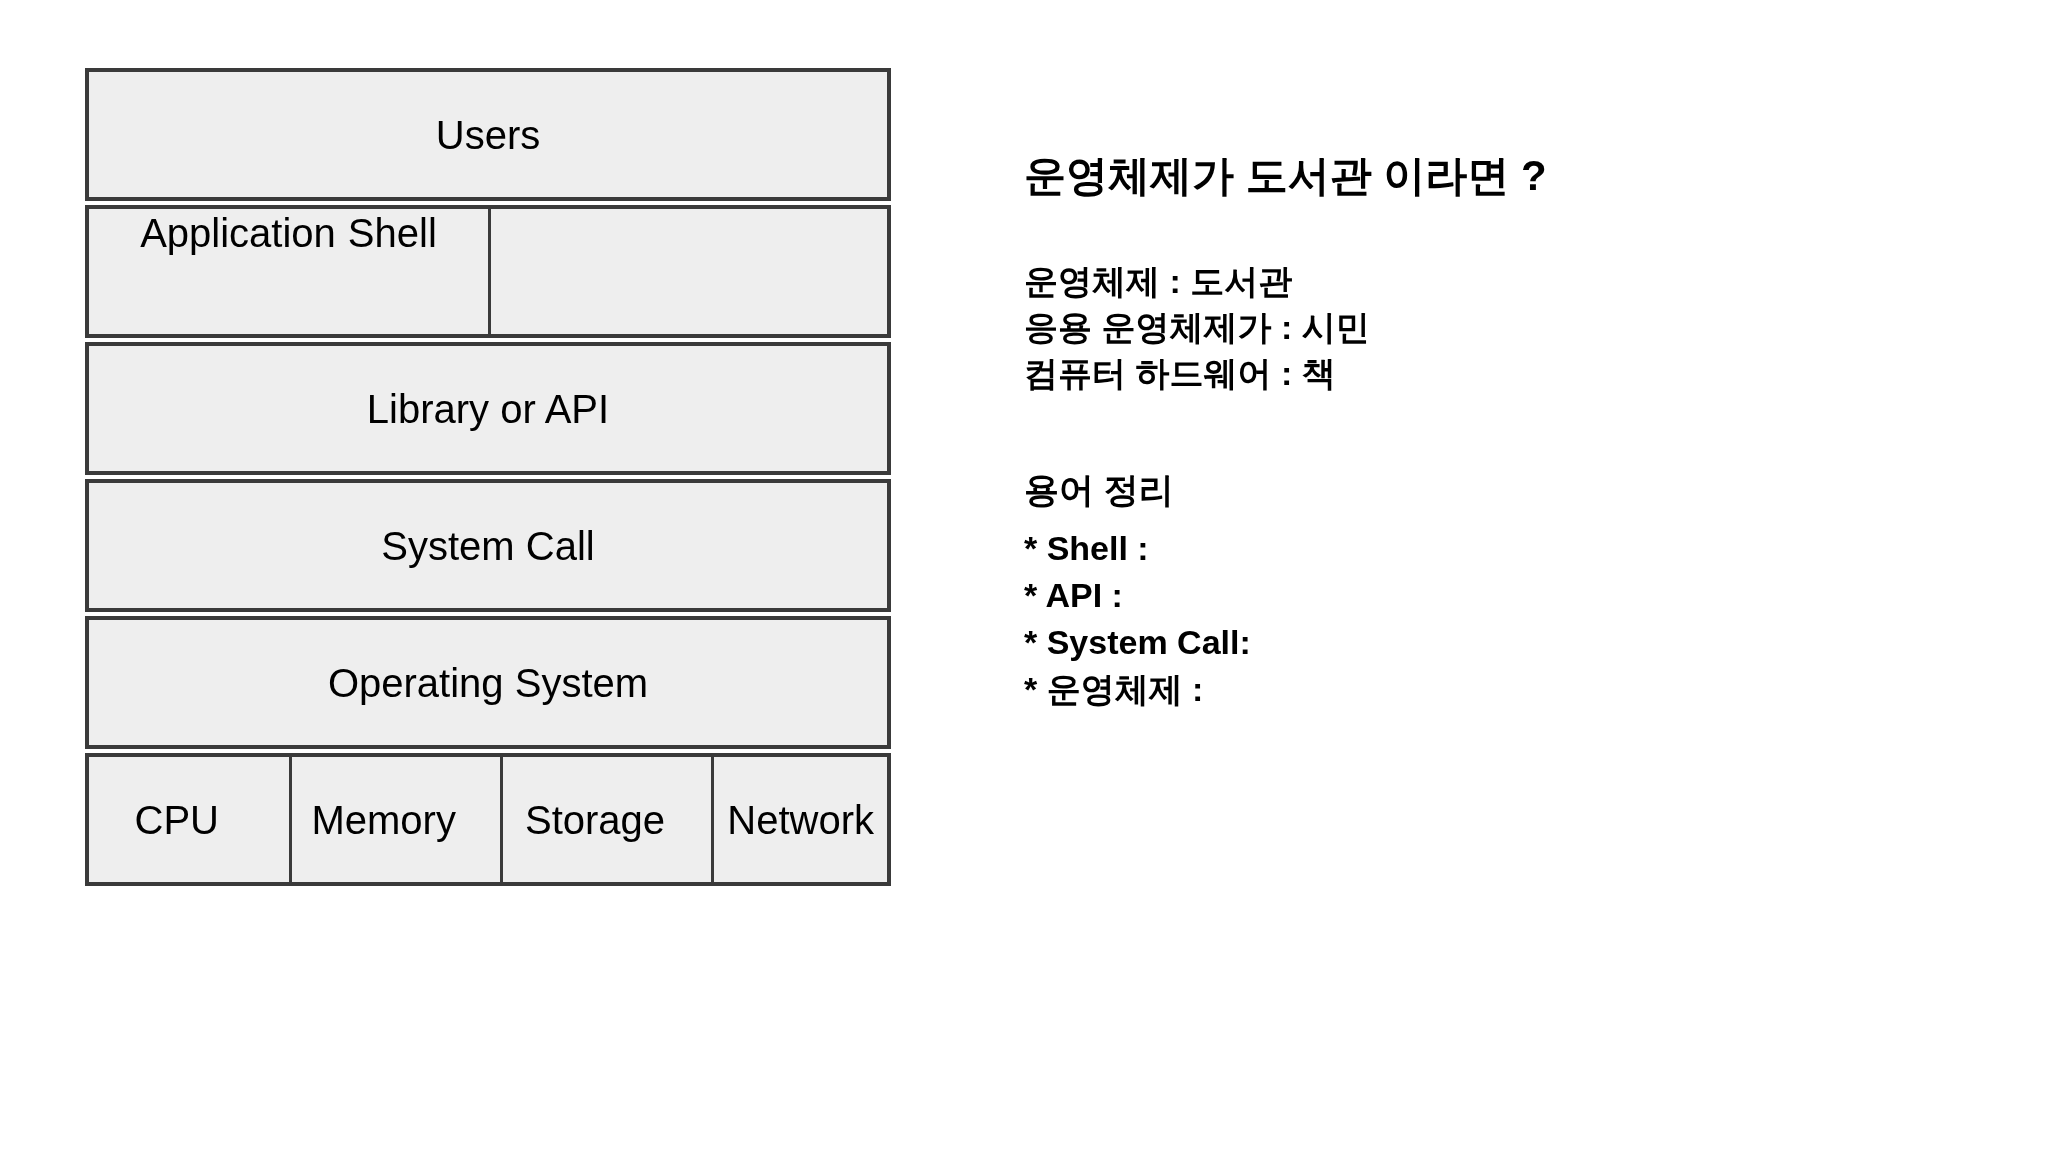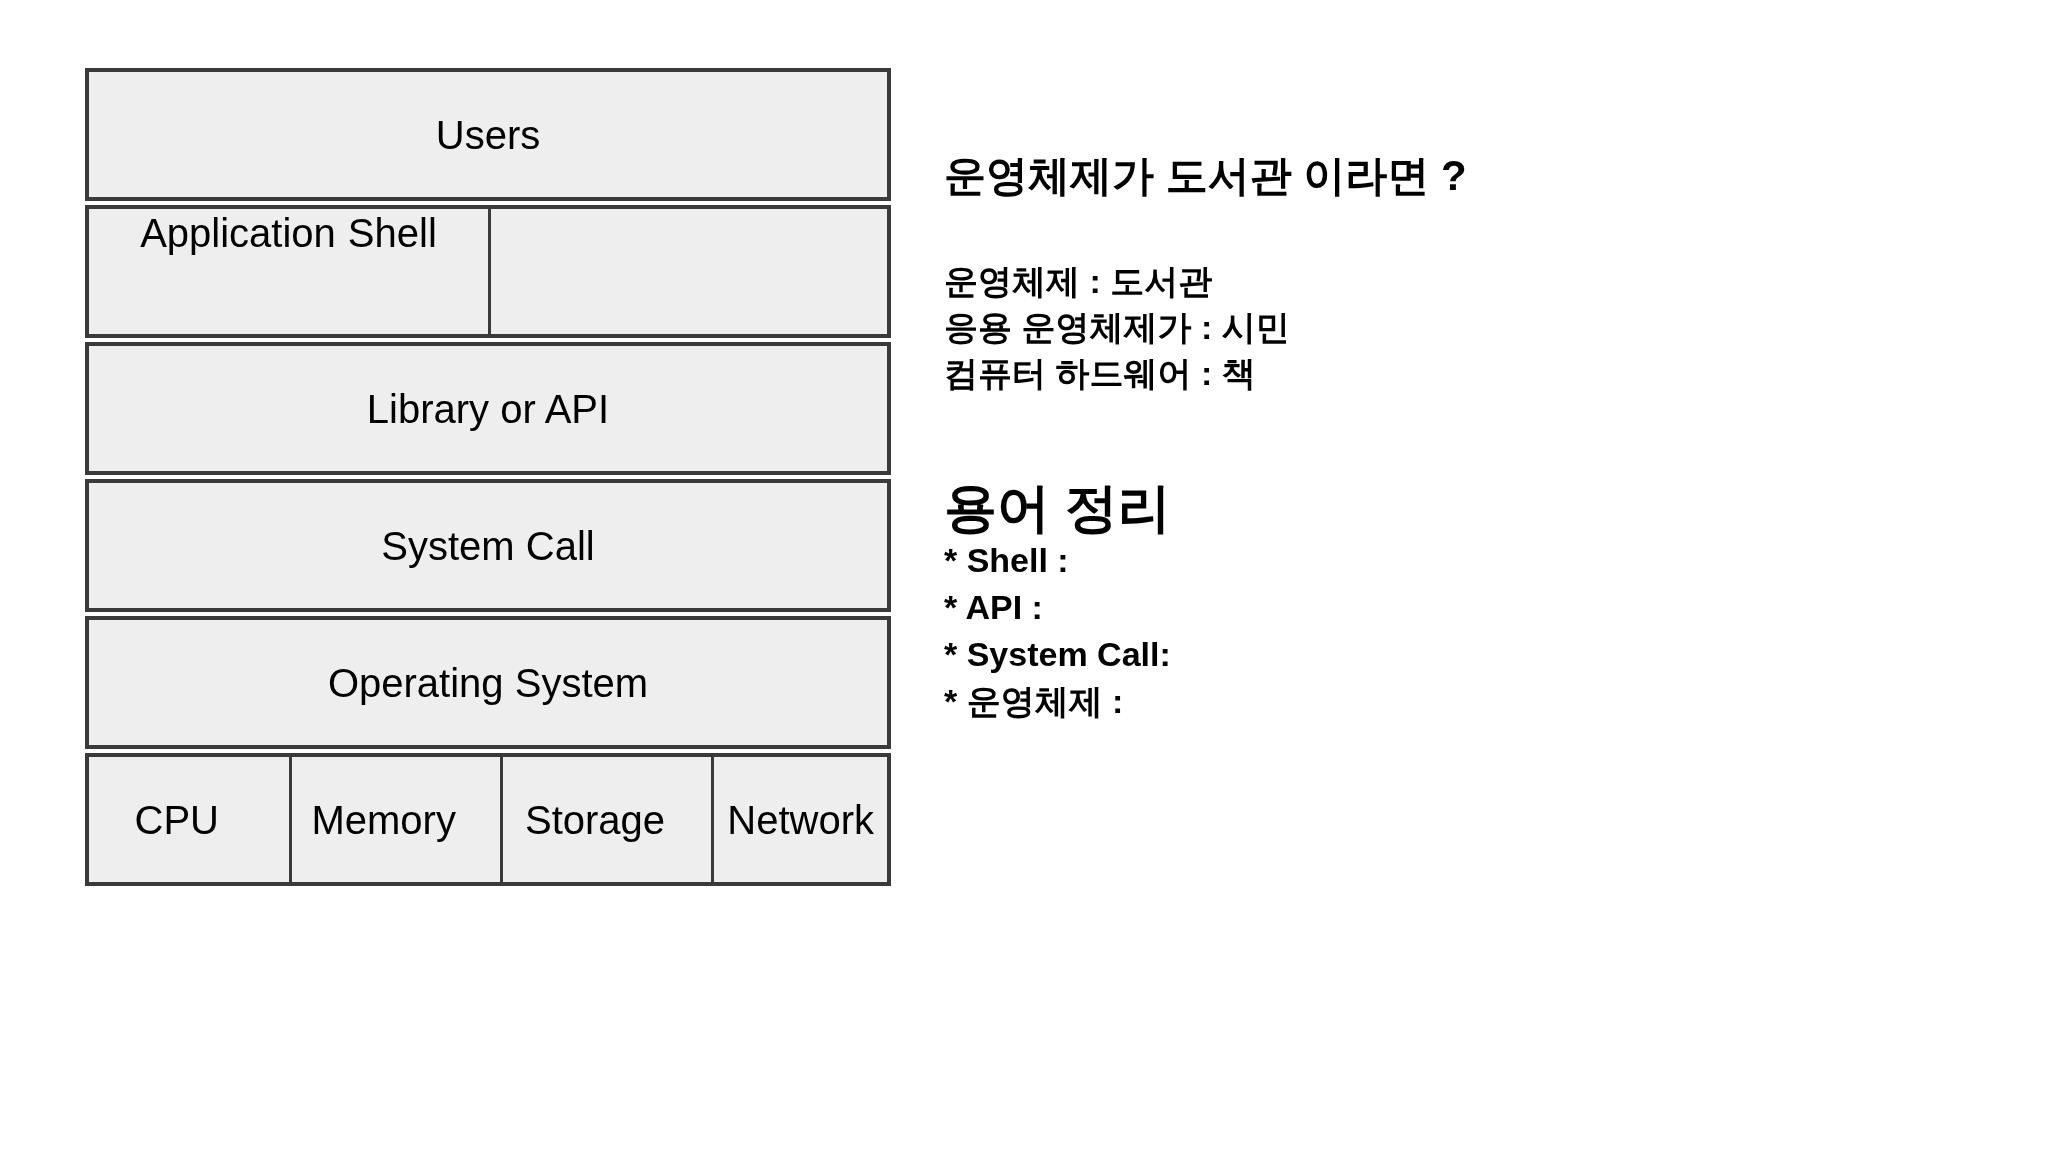--- a/index.html
+++ b/index.html
@@ -57,43 +57,43 @@
   }
   .comp-cell + .comp-cell { border-left: 3px solid #3a3a3a; }
   .comp-cell.w1 { width: 24.2%; }
   .comp-cell.w2 { width: 25.8%; justify-content: center; }
   .comp-cell.w3 { width: 25.8%; }
   .comp-cell.w4 { width: 24.2%; }
 
   
   .notes {
     position: absolute;
-    left: 944px;
+    left: 1024px;
     top: 152px;
     width: 900px;
   }
   .analogy-title {
     font-size: 42px;
     font-weight: bold;
     line-height: 48px;
   }
   .analogy-lines {
     margin-top: 58px;
     font-size: 34px;
     font-weight: bold;
     line-height: 46px;
   }
   .glossary-title {
-    margin-top: 88px;
-    font-size: 53px;
+    margin-top: 70px;
+    font-size: 35px;
     font-weight: bold;
     line-height: 48px;
   }
   .glossary-items {
-    margin-top: 5px;
+    margin-top: 11px;
     font-size: 34px;
     font-weight: bold;
     line-height: 47px;
   }
 </style>
 </head>
 <body>
 
 <div class="stage">
 

